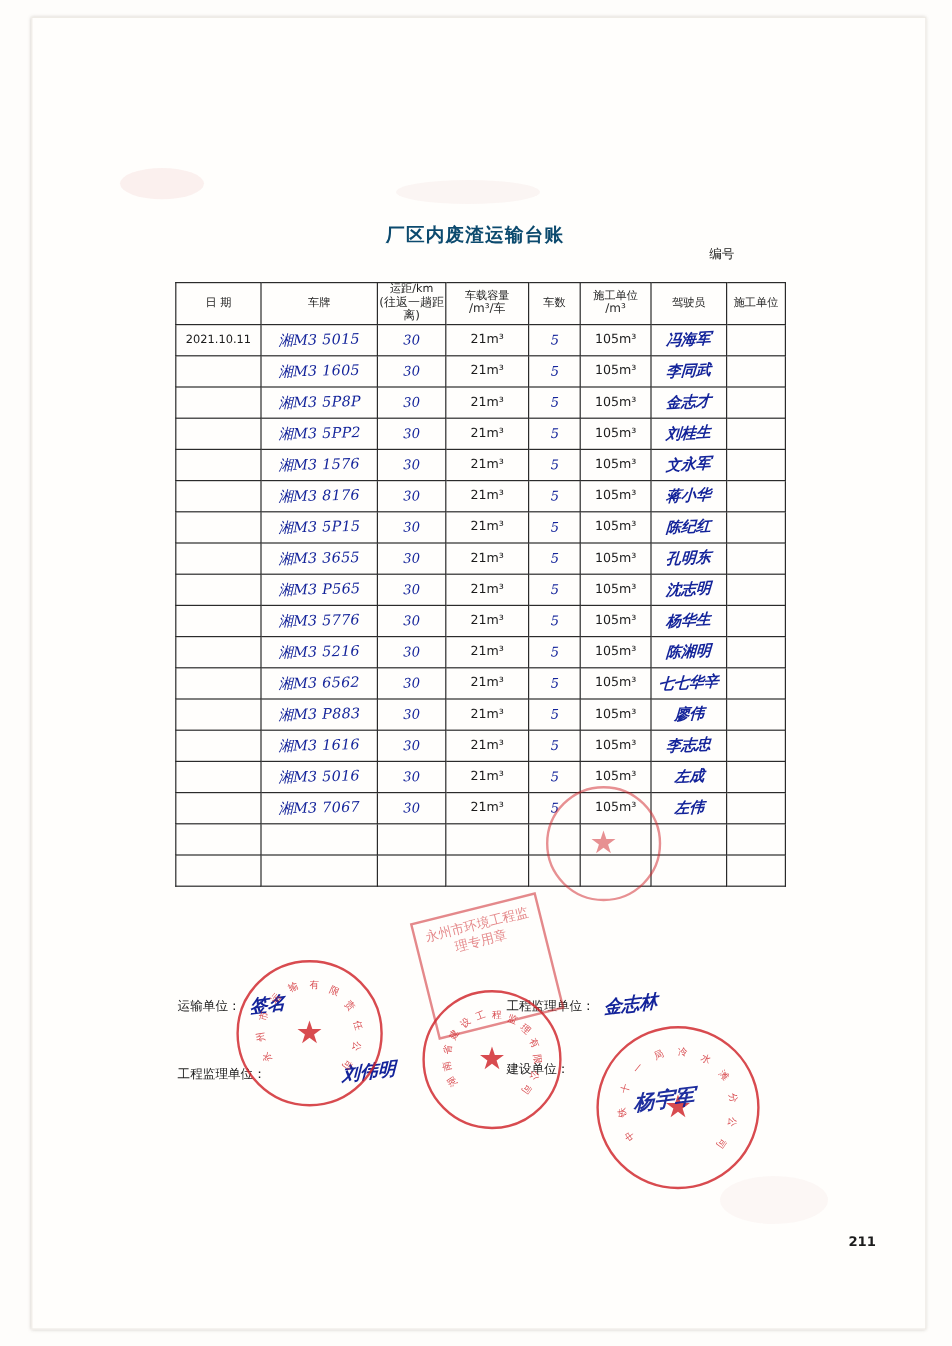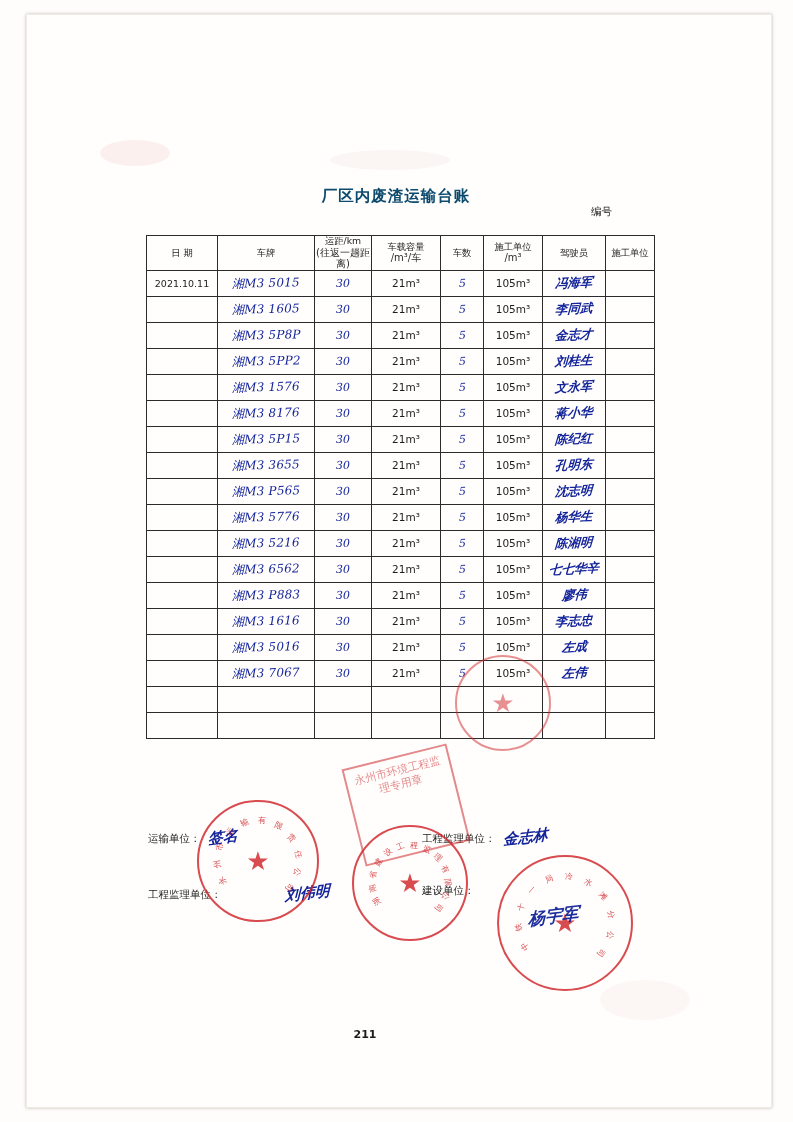--- a/index.html
+++ b/index.html
@@ -194,21 +194,21 @@
     font-size: 11px;
     text-align: center;
     line-height: 1.25;
     padding: 6px 4px;
   }
   #pagenum {
     position: absolute;
     left: 0;
     top: 1028px;
     width: 730px;
-    text-align: center;
+    text-align: right;
     font-size: 11px;
     color: #1c1c1c;
     font-weight: bold;
   }
 </style>
 </head>
 <body>
 
 <div id="page">
   <div id="paper"></div>

